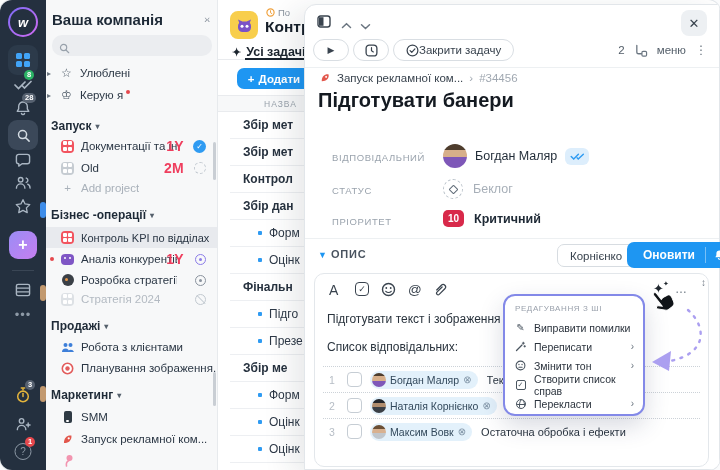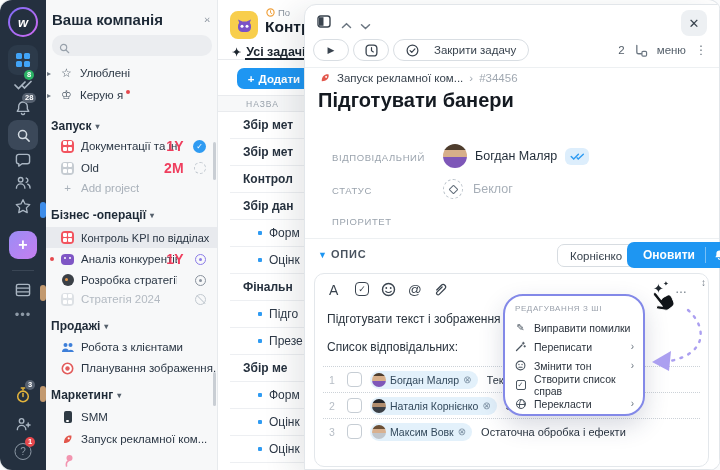--- a/index.html
+++ b/index.html
@@ -61,21 +61,21 @@
   
   .tasklist{position:absolute;left:218px;top:0;width:300px;height:470px;background:#fff;z-index:2;}
   .proj-ic{position:absolute;left:12px;top:11px;width:28px;height:28px;border-radius:8px;background:#f8ce4c;display:flex;align-items:center;justify-content:center;}
   .tl-meta{position:absolute;left:48px;top:7px;font-size:9.5px;color:#8a939e;display:flex;align-items:center;gap:3px;white-space:nowrap;}
   .tl-title{position:absolute;left:47px;top:18px;font-size:15.5px;font-weight:bold;color:#17202a;white-space:nowrap;}
   .tl-tab{position:absolute;left:14px;top:45px;font-size:12.5px;font-weight:600;color:#1b242e;display:flex;align-items:center;gap:5px;white-space:nowrap;}
   .tab-under{position:absolute;left:27px;top:58px;width:90px;border-top:2px solid #1b242e;z-index:1;}
   .tl-div{position:absolute;left:0;top:59px;width:300px;border-top:1px solid #e9ebee;}
   .addbtn{position:absolute;left:19px;top:68px;width:74px;height:21px;border-radius:7px;background:#1e96f2;color:#fff;font-size:11.5px;font-weight:bold;display:flex;align-items:center;justify-content:center;gap:4px;border:none;}
   .thead{position:absolute;left:0;top:95px;width:300px;height:17px;background:#f7f8f9;border-top:1px solid #e9ebee;border-bottom:1px solid #e9ebee;display:flex;align-items:center;}
-  .thead span{margin-left:28px;font-size:8.5px;color:#9aa3ad;letter-spacing:1px;}
+  .thead span{margin-left:46px;font-size:8.5px;color:#9aa3ad;letter-spacing:1px;}
   .trow{position:absolute;left:12px;width:288px;height:27px;border-bottom:1px solid #edeff2;display:flex;align-items:center;font-size:12px;color:#2e3947;white-space:nowrap;}
   .trow.group{font-weight:bold;color:#27323f;}
   .trow.group .txt{margin-left:13px;}
   .trow .bull{width:4px;height:4px;background:#2f9bf2;border-radius:1px;margin:0 7px 0 28px;flex:none;}
 
   
   .panel{position:absolute;left:304px;top:4px;width:416px;height:466px;background:#fff;border:1px solid #e2e6ea;
     border-radius:12px 0 0 0;box-shadow:-12px 6px 30px rgba(25,35,50,.10);z-index:10;}
   .p-div{position:absolute;left:0;right:0;border-top:1px solid #edf0f2;}
   .xbtn{position:absolute;right:12px;top:5px;width:26px;height:26px;border-radius:8px;background:#edf0f3;color:#39434e;font-size:13px;display:flex;align-items:center;justify-content:center;border:none;}
@@ -105,21 +105,21 @@
   .ppar{position:absolute;left:12px;font-size:12px;color:#29333d;white-space:nowrap;}
   .clrow{position:absolute;left:8px;right:8px;height:26px;border-top:1px dotted #ccd2d8;display:flex;align-items:center;}
   .clnum{width:12px;margin-left:6px;font-size:10.5px;color:#b6bdc5;flex:none;}
   .clbox{width:15px;height:15px;border:1.5px solid #c6cdd4;border-radius:4px;background:#fff;margin-left:6px;flex:none;}
   .clpill{height:18px;border-radius:10px;background:#e3f1fb;display:flex;align-items:center;gap:4px;padding:0 6px 0 2px;margin-left:8px;font-size:10.5px;color:#33495c;flex:none;white-space:nowrap;}
   .clx{color:#7f93a5;font-size:10px;}
   .cltxt{margin-left:9px;font-size:11px;color:#2a343f;white-space:nowrap;overflow:hidden;}
   .handle{position:absolute;left:396px;top:272px;font-size:10px;color:#707a85;}
 
   
-  .ai-menu{position:absolute;left:503px;top:294px;width:142px;height:122px;background:#fff;border:2px solid #8389e8;border-radius:20px;
+  .ai-menu{position:absolute;left:503px;top:294px;width:142px;height:122px;background:#fff;border:2px solid #8389e8;border-radius:12px;
     box-shadow:0 10px 24px rgba(40,50,90,.18);z-index:40;padding:8px 9px 6px 9px;}
   .ai-h{font-size:8px;color:#9aa1ac;letter-spacing:.6px;margin:0 0 5px 1px;}
   .ai-it{display:flex;align-items:center;height:19px;font-size:10.5px;color:#2b333d;gap:7px;}
   .mi{width:13px;display:flex;justify-content:center;align-items:center;color:#4a5560;font-size:10px;flex:none;}
   .ai-ch{margin-left:auto;color:#6b7681;font-size:10px;}
   .glb{width:10px;height:10px;border:1.2px solid #4a5560;border-radius:50%;position:relative;overflow:hidden;}
   .glb:before{content:"";position:absolute;left:2.6px;top:-1px;width:4px;height:11px;border:1px solid #4a5560;border-radius:50%;}
   .glb:after{content:"";position:absolute;left:-1px;top:4px;width:12px;border-top:1px solid #4a5560;}
   .mcbx{width:10px;height:10px;border:1.2px solid #4a5560;border-radius:2px;font-size:7px;display:flex;align-items:center;justify-content:center;color:#4a5560;}
 
@@ -496,21 +496,21 @@
 
     <button class="pill abs" style="left:8px;top:34px;width:36px;">
         <span style="font-size:9px;">▶</span>
       </button>
     <button class="pill abs" style="left:48px;top:34px;width:36px;">
       <svg width="13" height="13" viewBox="0 0 14 14">
           <rect x="1.2" y="1.2" width="11.6" height="11.6" rx="3.5" stroke="#39434e" stroke-width="1.4" fill="none"></rect>
           <path d="M7 4v3.2l2 1.4" stroke="#39434e" stroke-width="1.3" fill="none" stroke-linecap="round"></path>
         </svg>
     </button>
-    <button class="pill abs" style="left:88px;top:34px;padding:0 12px;gap:15px;font-size:11.5px;">
+    <button class="pill abs" style="left:88px;top:34px;padding:0 12px;gap:0;font-size:11.5px;">
       <svg width="13" height="13" viewBox="0 0 14 14">
           <circle cx="7" cy="7" r="5.8" stroke="#39434e" stroke-width="1.3" fill="none"></circle>
           <path d="M4.4 7.2l1.8 1.8 3.4-3.8" stroke="#39434e" stroke-width="1.3" fill="none" stroke-linecap="round" stroke-linejoin="round"></path>
         </svg>
       <span>Закрити задачу</span>
     </button>
 
     <div class="meta-r">
       <span>2</span>
       <svg width="14" height="13" viewBox="0 0 15 14">
@@ -547,20 +547,24 @@
       </span>
     </div>
     <div class="flabel" style="top:180px;">СТАТУС</div>
     <div class="abs" style="left:138px;top:174px;display:flex;align-items:center;gap:10px;">
       <span class="stat-c">
           <i></i>
         </span>
       <span style="font-size:12.5px;color:#a7afb8;">Беклог</span>
     </div>
     <div class="flabel" style="top:211px;">ПРІОРИТЕТ</div>
+    <div class="abs" style="left:138px;top:205px;display:flex;align-items:center;gap:10px;">
+      <span class="prio">10</span>
+      <span style="font-size:12.5px;font-weight:bold;color:#1f2a36;">Критичний</span>
+    </div>
     <div class="p-div" style="top:233px;"></div>
 
     <span class="desc-tri">▼</span>
     <div class="desc-lab">ОПИС</div>
     <button class="cancelb">Корнієнко</button>
     <button class="updateb">
       <span class="seg">Оновити</span>
       <span class="bellseg">
         <svg width="11" height="12" viewBox="0 0 12 13">
             <path d="M6 1.5a3.4 3.4 0 0 1 3.4 3.4v2l1.1 2H1.5l1.1-2v-2A3.4 3.4 0 0 1 6 1.5z" fill="#fff"></path>

